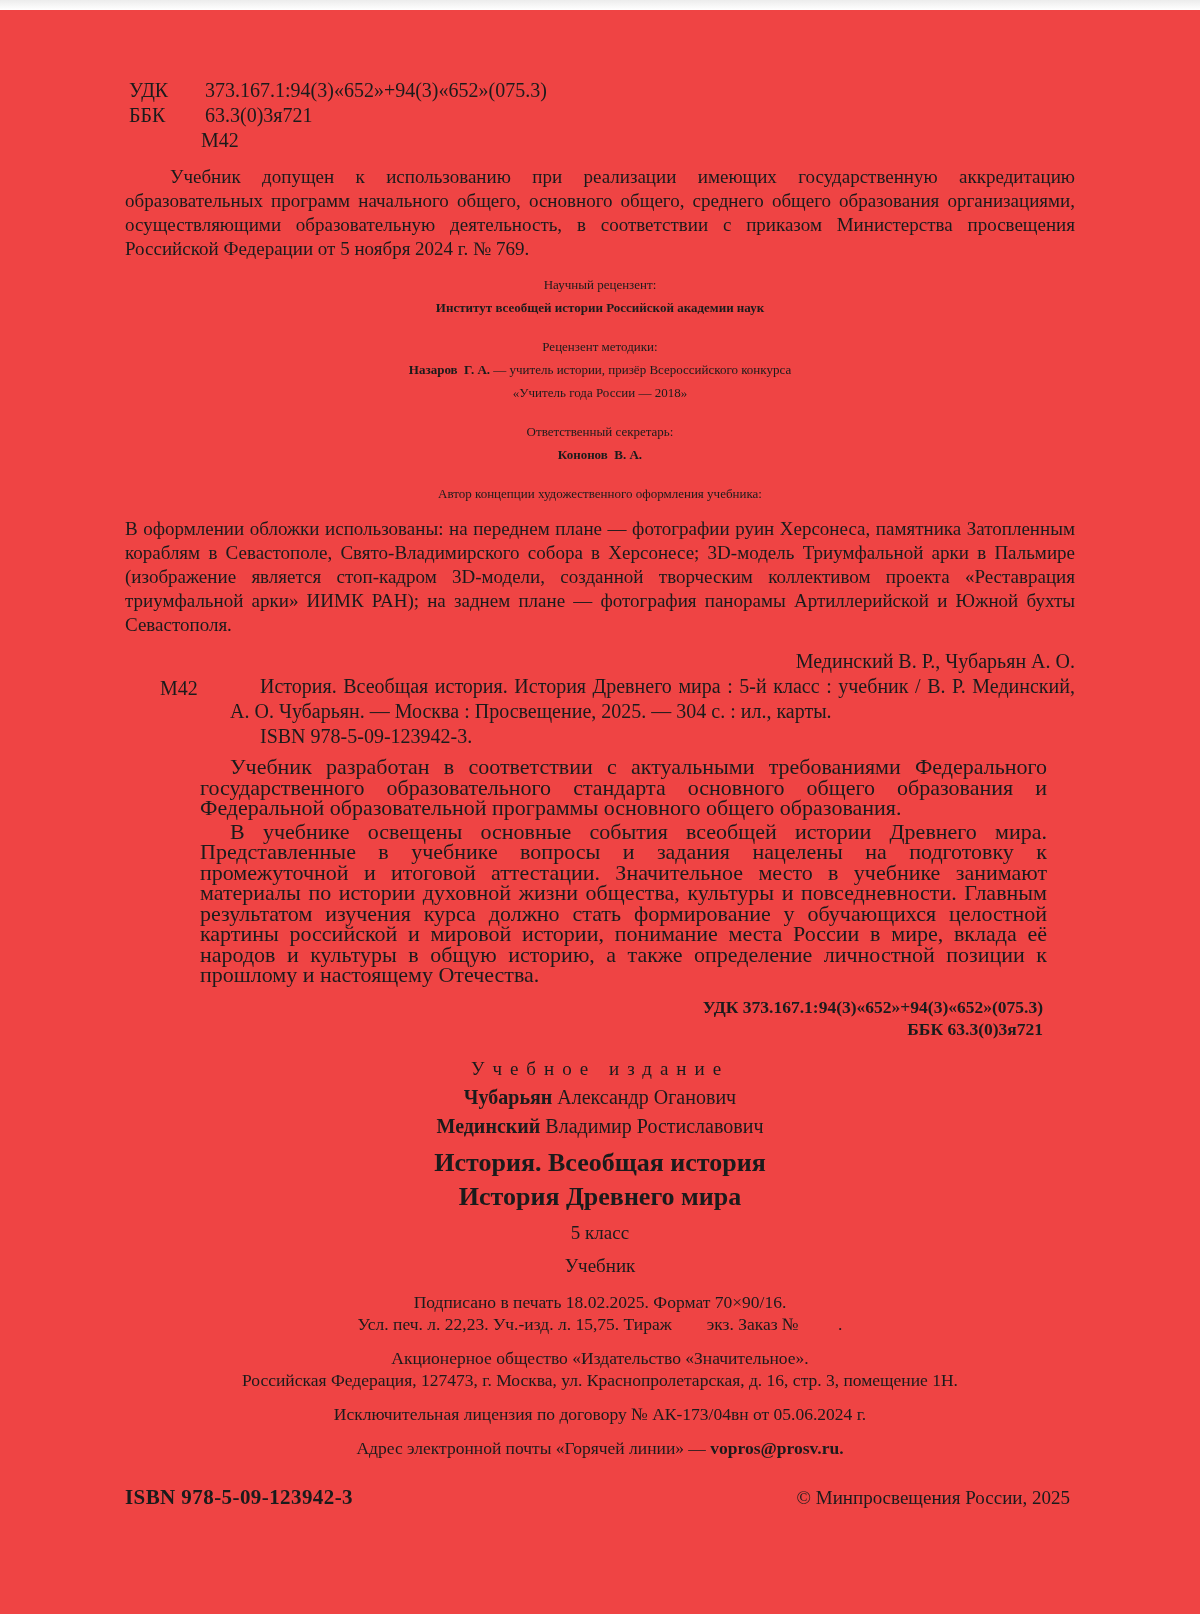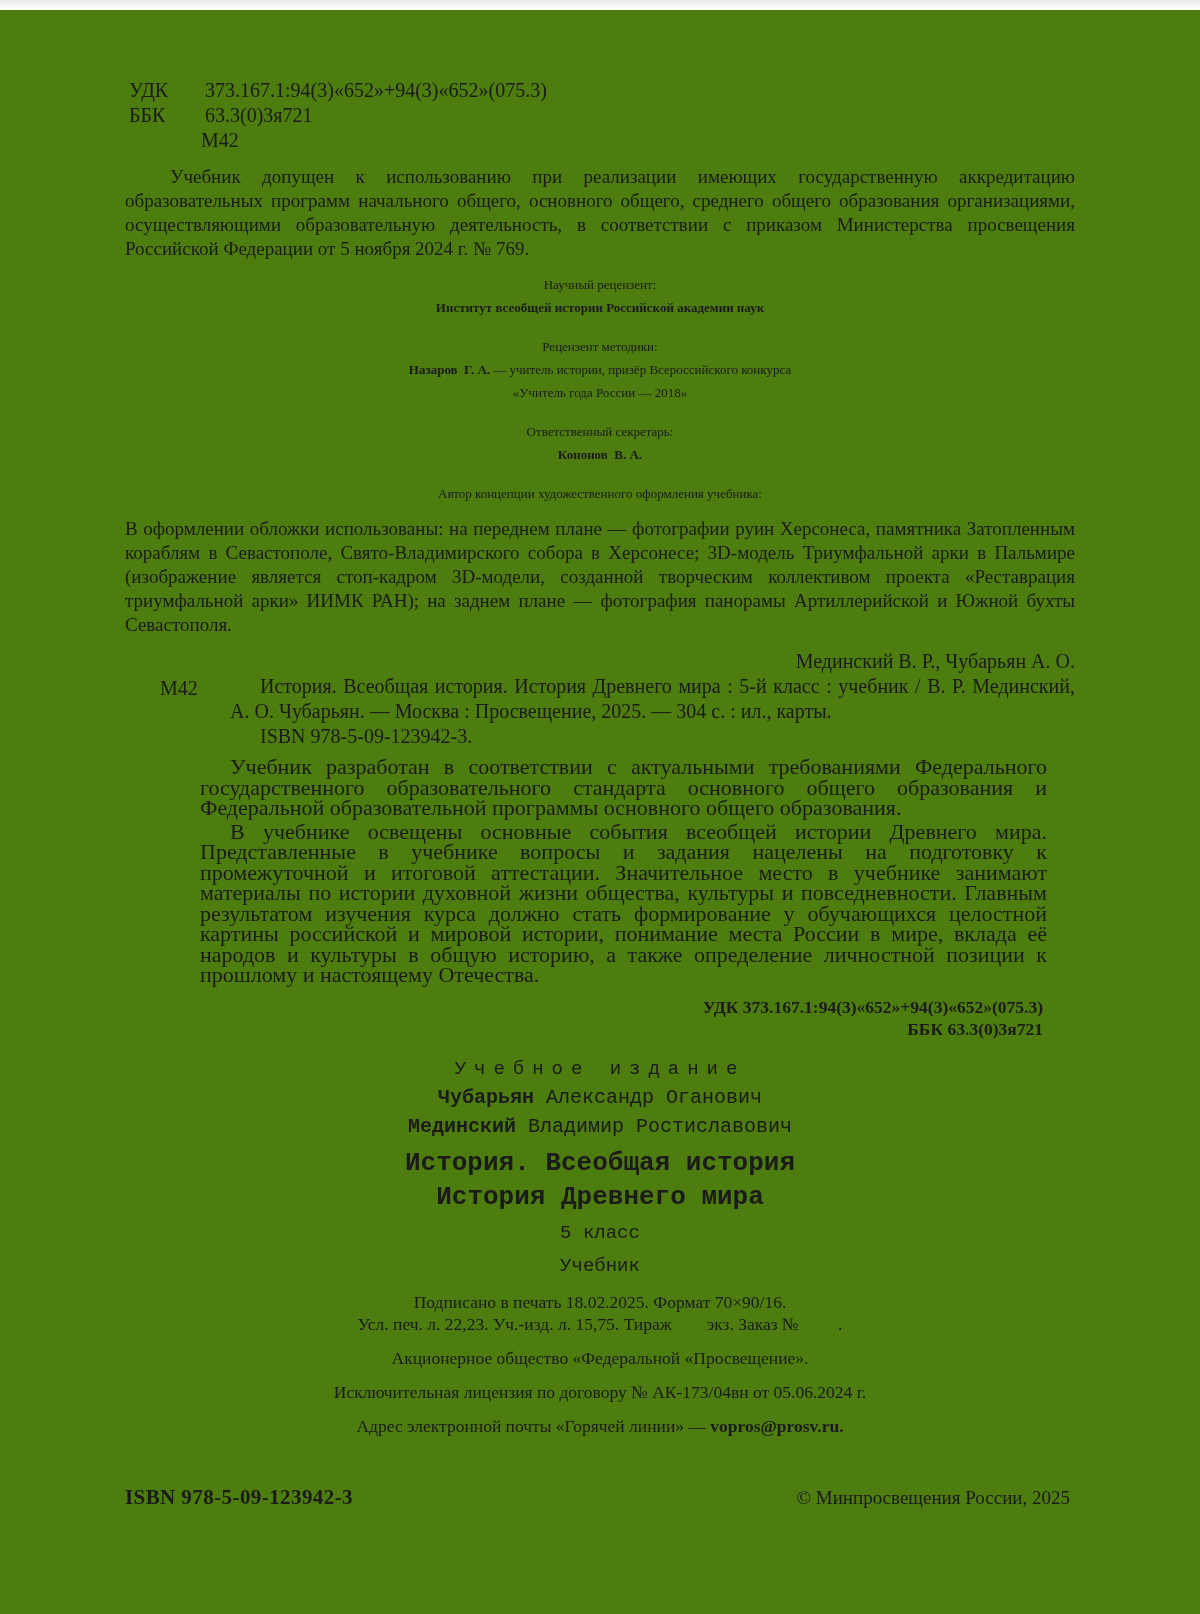--- a/index.html
+++ b/index.html
@@ -2,21 +2,21 @@
 <html><head>
 <meta charset="utf-8">
 <style>
   * { box-sizing: border-box; }
   html, body { margin: 0; padding: 0; background: #ffffff; }
   .page {
     position: relative;
     width: 1200px;
     height: 1614px;
     margin: 0 auto;
-    background: #4d7c0f;
+    background: #ef4444;
     color: #1b1b1b;
     font-family: "Liberation Serif", serif;
     padding: 78px 125px 0 125px;
     overflow: hidden;
   }
   .page::before {
     content: "";
     position: absolute;
     top: 0; left: 0; right: 0;
     height: 10px;
@@ -42,21 +42,21 @@
   .biblio-sign { position: absolute; left: 35px; top: 27px; }
   .biblio-entry { margin: 0 0 0 105px; text-indent: 30px; text-align: justify; }
   .biblio-isbn { margin-left: 135px; }
   
   .annotation { margin: 8px 28px 0 75px; font-size: 22px; line-height: 20.5px; }
   .annotation p { margin: 0; text-indent: 30px; text-align: justify; }
   .annotation p + p { margin-top: 3px; }
   
   .codes-repeat { margin-top: 10px; padding-right: 32px; text-align: right; font-weight: bold; font-size: 17.5px; line-height: 22px; }
   
-  .edition { text-align: center; margin-top: 18px; font-family: Liberation Mono, monospace; }
+  .edition { text-align: center; margin-top: 18px; }
   .edition p { margin: 0; }
   .edition-kind { font-size: 19px; letter-spacing: 0.42em; }
   .ed-author { font-size: 20px; margin-top: 6px !important; }
   .ed-title { font-size: 26px; font-weight: bold; }
   .ed-title-1 { margin-top: 10px !important; }
   .ed-title-2 { margin-top: 4px !important; }
   .ed-grade { font-size: 19px; margin-top: 10px !important; }
   .ed-type { font-size: 19px; margin-top: 11px !important; }
   
   .imprint { text-align: center; font-size: 17.5px; line-height: 22px; margin-top: 14px; }
@@ -126,21 +126,22 @@
     <p class="ed-author"><span class="b">Мединский</span><span> Владимир Ростиславович</span></p>
     <p class="ed-title ed-title-1">История. Всеобщая история</p>
     <p class="ed-title ed-title-2">История Древнего мира</p>
     <p class="ed-grade">5 класс</p>
     <p class="ed-type">Учебник</p>
   </div>
 
   <div class="imprint">
     <p>Подписано в печать 18.02.2025. Формат 70×90/16.</p>
     <p>Усл. печ. л. 22,23. Уч.-изд. л. 15,75. Тираж &nbsp;&nbsp;&nbsp;&nbsp;&nbsp;&nbsp; экз. Заказ № &nbsp;&nbsp;&nbsp;&nbsp;&nbsp;&nbsp;&nbsp; .</p>
-    <p class="grp">Акционерное общество «Федеральной «Просвещение».</p>
+    <p class="grp">Акционерное общество «Издательство «Значительное».</p>
+    <p>Российская Федерация, 127473, г. Москва, ул. Краснопролетарская, д. 16, стр. 3, помещение 1Н.</p>
     <p class="grp">Исключительная лицензия по договору № АК-173/04вн от 05.06.2024 г.</p>
     <p class="grp"><span>Адрес электронной почты «Горячей линии» — </span><span class="b">vopros@prosv.ru</span><span class="b">.</span></p>
   </div>
 
   <div class="page-footer">
     <div class="footer-isbn">ISBN 978-5-09-123942-3</div>
     <div class="footer-copy">© Минпросвещения России, 2025</div>
   </div>
 
 </div>

